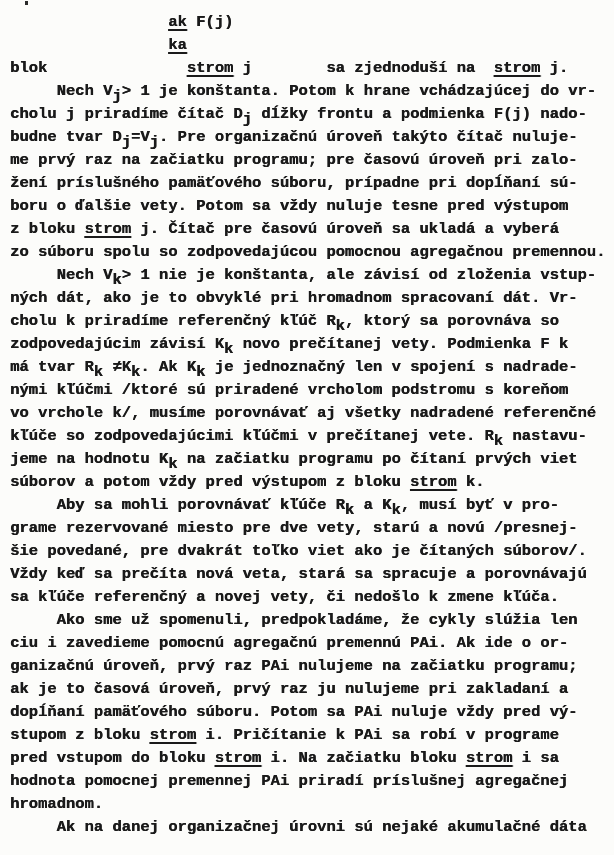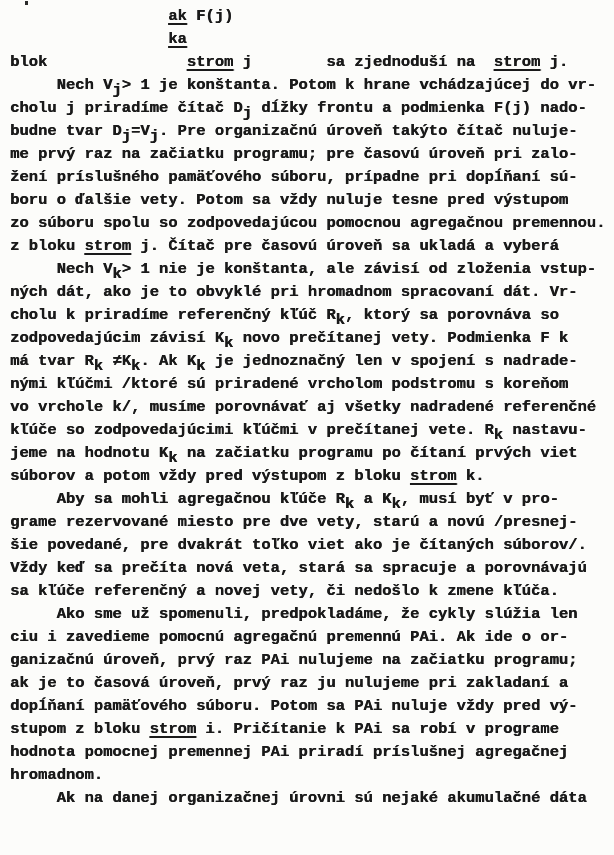--- a/index.html
+++ b/index.html
@@ -6,21 +6,21 @@
   body {
     width: 614px;
     height: 855px;
     background: #fcfcfa;
     overflow: hidden;
   }
   .page {
     box-sizing: border-box;
     width: 614px;
     height: 674px;
-    padding: 5px 0 0 10px;
+    padding: 11px 0 0 10px;
     position: relative;
   }
   .line {
     font-family: "Liberation Mono", "DejaVu Sans Mono", monospace;
     font-size: 15.5px;
     font-weight: 700;
     line-height: 23px;
     height: 23px;
     white-space: pre;
     color: #1a1a1a;
@@ -50,40 +50,41 @@
   <div>
       <div class="line"><span>                 </span><span class="u">ak</span><span> F(j)</span></div>
       <div class="line"><span>                 </span><span class="u">ka</span></div>
       <div class="line"><span>blok               </span><span class="u">strom</span><span> j        </span><span>sa zjednoduší na  </span><span class="u">strom</span><span> j.</span></div>
       <div class="line"><span>     Nech V</span><span class="sub">j</span><span>&gt; 1 je konštanta. Potom k hrane vchádzajúcej do vr-</span></div>
       <div class="line"><span>cholu j priradíme čítač D</span><span class="sub">j</span><span> dĺžky frontu a podmienka F(j) nado-</span></div>
       <div class="line"><span>budne tvar D</span><span class="sub">j</span><span>=V</span><span class="sub">j</span><span>. Pre organizačnú úroveň takýto čítač nuluje-</span></div>
       <div class="line"><span>me prvý raz na začiatku programu; pre časovú úroveň pri zalo-</span></div>
       <div class="line"><span>žení príslušného pamäťového súboru, prípadne pri dopĺňaní sú-</span></div>
       <div class="line"><span>boru o ďalšie vety. Potom sa vždy nuluje tesne pred výstupom</span></div>
+      <div class="line"><span>z bloku </span><span class="u">strom</span><span> j. Čítač pre časovú úroveň sa ukladá a vyberá</span></div>
       <div class="line"><span>zo súboru spolu so zodpovedajúcou pomocnou agregačnou premennou.</span></div>
-      <div class="line"><span>z bloku </span><span class="u">strom</span><span> j. Čítač pre časovú úroveň sa ukladá a vyberá</span></div>
       <div class="line"><span>     Nech V</span><span class="sub">k</span><span>&gt; 1 nie je konštanta, ale závisí od zloženia vstup-</span></div>
       <div class="line"><span>ných dát, ako je to obvyklé pri hromadnom spracovaní dát. Vr-</span></div>
       <div class="line"><span>cholu k priradíme referenčný kľúč R</span><span class="sub">k</span><span>, ktorý sa porovnáva so</span></div>
       <div class="line"><span>zodpovedajúcim závisí K</span><span class="sub">k</span><span> novo prečítanej vety. Podmienka F k</span></div>
       <div class="line"><span>má tvar R</span><span class="sub">k</span><span> ≠K</span><span class="sub">k</span><span>. Ak K</span><span class="sub">k</span><span> je jednoznačný len v spojení s nadrade-</span></div>
       <div class="line"><span>nými kľúčmi /ktoré sú priradené vrcholom podstromu s koreňom</span></div>
       <div class="line"><span>vo vrchole k/, musíme porovnávať aj všetky nadradené referenčné</span></div>
       <div class="line"><span>kľúče so zodpovedajúcimi kľúčmi v prečítanej vete. R</span><span class="sub">k</span><span> nastavu-</span></div>
       <div class="line"><span>jeme na hodnotu K</span><span class="sub">k</span><span> na začiatku programu po čítaní prvých viet</span></div>
       <div class="line"><span>súborov a potom vždy pred výstupom z bloku </span><span class="u">strom</span><span> k.</span></div>
-      <div class="line"><span>     Aby sa mohli agregačnou kľúče R</span><span class="sub">k</span><span> a K</span><span class="sub">k</span><span>, musí byť v pro-</span></div>
+      <div class="line"><span>     Aby sa mohli porovnávať kľúče R</span><span class="sub">k</span><span> a K</span><span class="sub">k</span><span>, musí byť v pro-</span></div>
       <div class="line"><span>grame rezervované miesto pre dve vety, starú a novú /presnej-</span></div>
       <div class="line"><span>šie povedané, pre dvakrát toľko viet ako je čítaných súborov/.</span></div>
       <div class="line"><span>Vždy keď sa prečíta nová veta, stará sa spracuje a porovnávajú</span></div>
       <div class="line"><span>sa kľúče referenčný a novej vety, či nedošlo k zmene kľúča.</span></div>
       <div class="line"><span>     Ako sme už spomenuli, predpokladáme, že cykly slúžia len</span></div>
       <div class="line"><span>ciu i zavedieme pomocnú agregačnú premennú PAi. Ak ide o or-</span></div>
       <div class="line"><span>ganizačnú úroveň, prvý raz PAi nulujeme na začiatku programu;</span></div>
       <div class="line"><span>ak je to časová úroveň, prvý raz ju nulujeme pri zakladaní a</span></div>
       <div class="line"><span>dopĺňaní pamäťového súboru. Potom sa PAi nuluje vždy pred vý-</span></div>
       <div class="line"><span>stupom z bloku </span><span class="u">strom</span><span> i. Pričítanie k PAi sa robí v programe</span></div>
+      <div class="line"><span>pred vstupom do bloku </span><span class="u">strom</span><span> i. Na začiatku bloku </span><span class="u">strom</span><span> i sa</span></div>
       <div class="line"><span>hodnota pomocnej premennej PAi priradí príslušnej agregačnej</span></div>
       <div class="line"><span>hromadnom.</span></div>
       <div class="line"><span>     Ak na danej organizačnej úrovni sú nejaké akumulačné dáta</span></div>
     </div>
 </div>
 
 </body></html>

